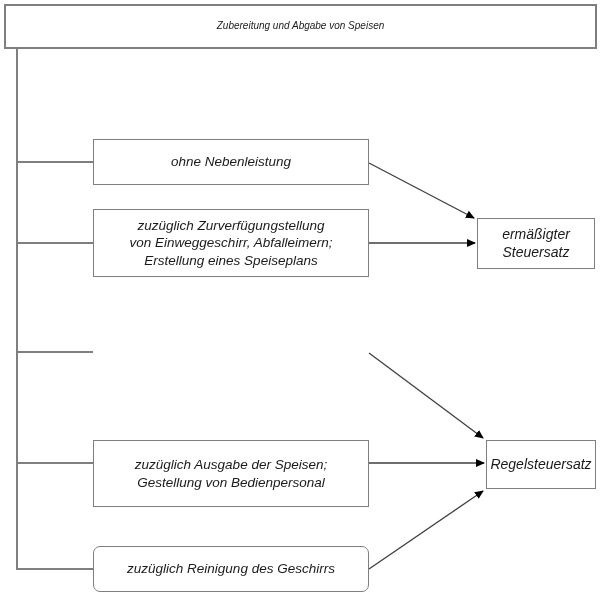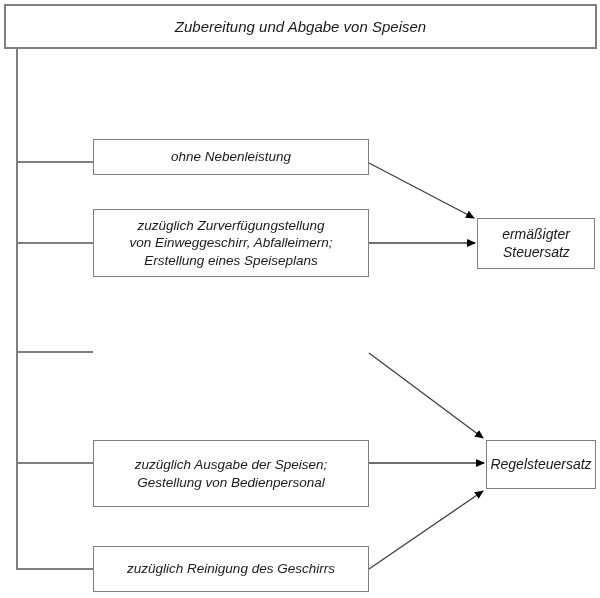--- a/index.html
+++ b/index.html
@@ -31,34 +31,33 @@
     justify-content: center;
     text-align: center;
     font-style: italic;
     color: #1a1a1a;
     white-space: pre-line;
     line-height: 1.28;
   }
   .node-title {
     left: 4px; top: 4px; width: 593px; height: 45px;
     border-width: 2px;
-    font-size: 15px;
+    font-size: 10px;
   }
   .node-branch {
     left: 93px; width: 276px;
     font-size: 13.5px;
   }
-  .branch-0 { top: 139px; height: 36px; }
+  .branch-0 { top: 139px; height: 46px; }
   .branch-1 { top: 209px; height: 68px; text-align: center; }
   .branch-2 { top: 317px; height: 71px; }
   .branch-3 { top: 440px; height: 67px; }
-  .branch-4 { top: 546px; height: 46px; }
+  .branch-4 { top: 546px; height: 46px; border-radius: 7px; }
   .node-outcome {
     font-size: 14px;
-    text-align: right;
   }
   .outcome-0 { left: 477px; top: 218px; width: 118px; height: 51px; }
   .outcome-1 { left: 486px; top: 440px; width: 110px; height: 49px; font-style: italic; }
 </style>
 </head>
 <body>
 
 <div class="canvas">
 
   <svg class="lines-layer" width="600" height="598" viewBox="0 0 600 598" xmlns="http://www.w3.org/2000/svg">

